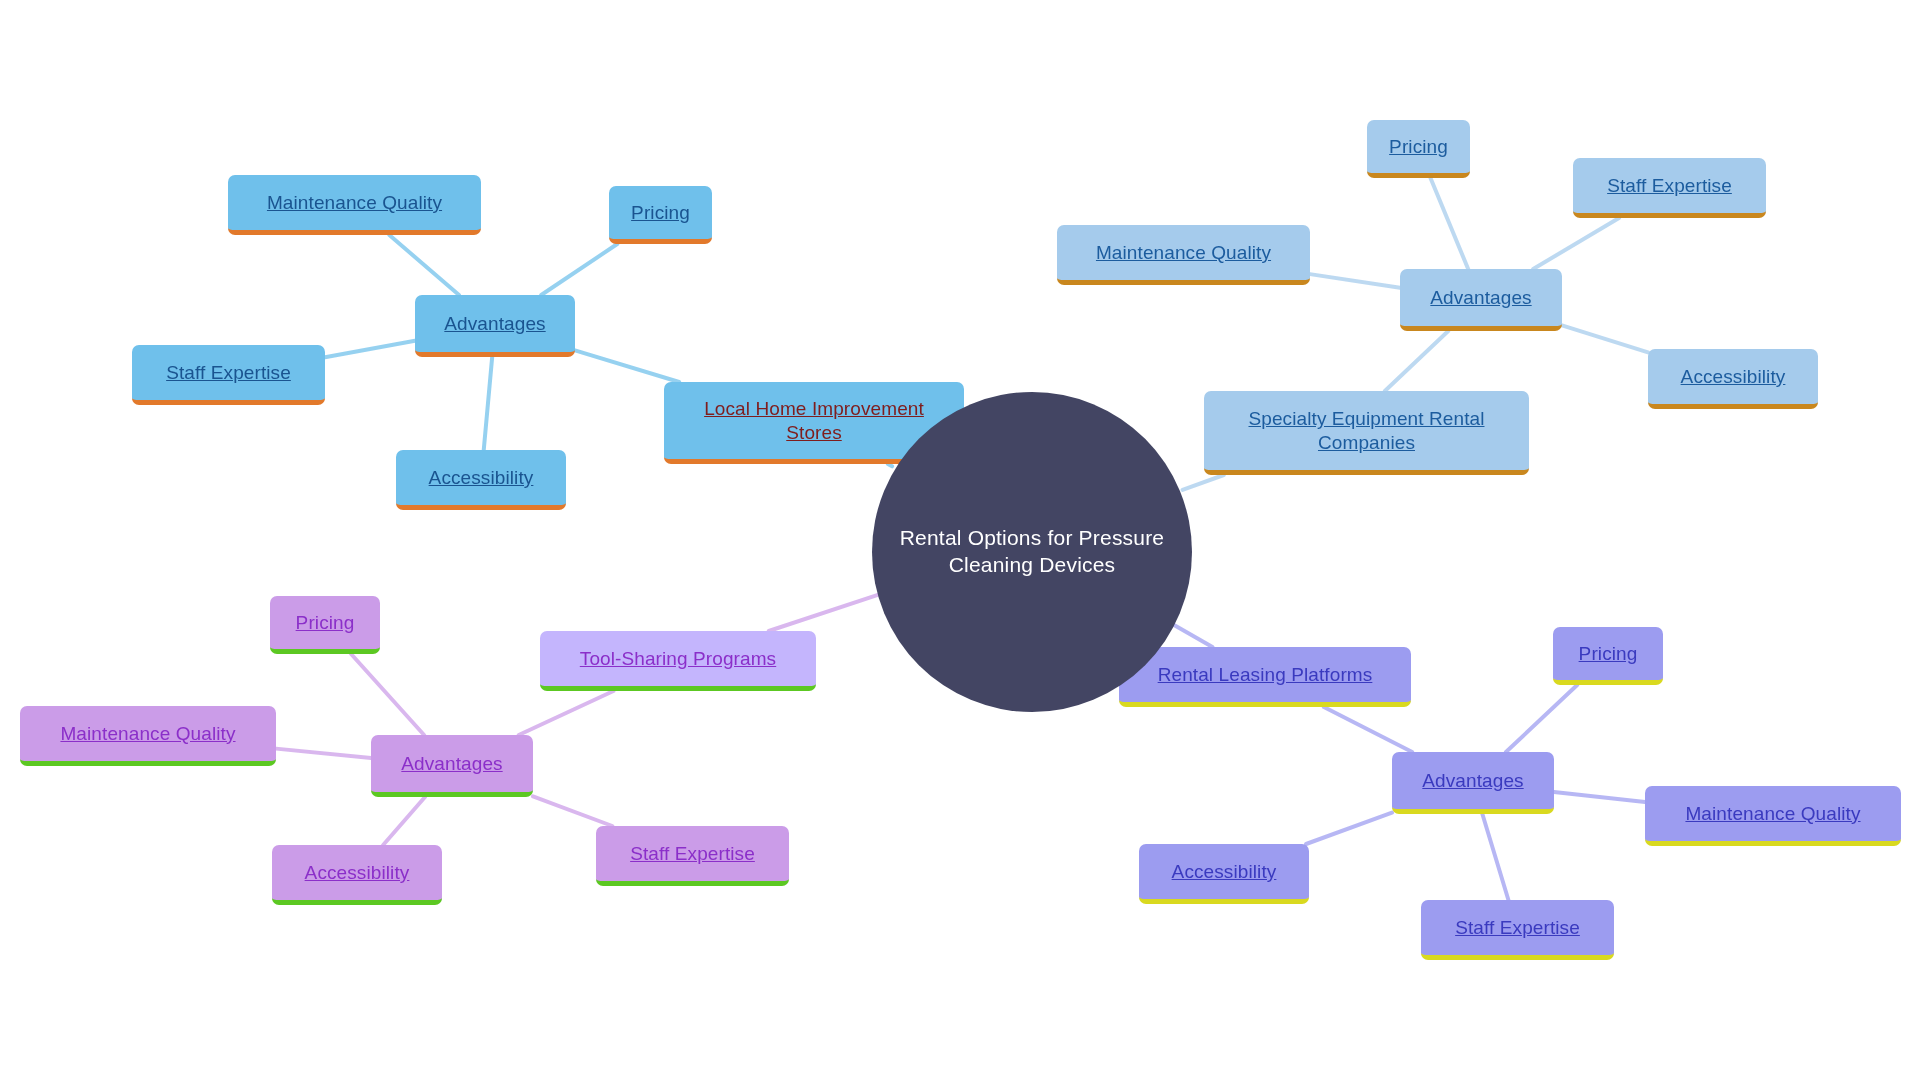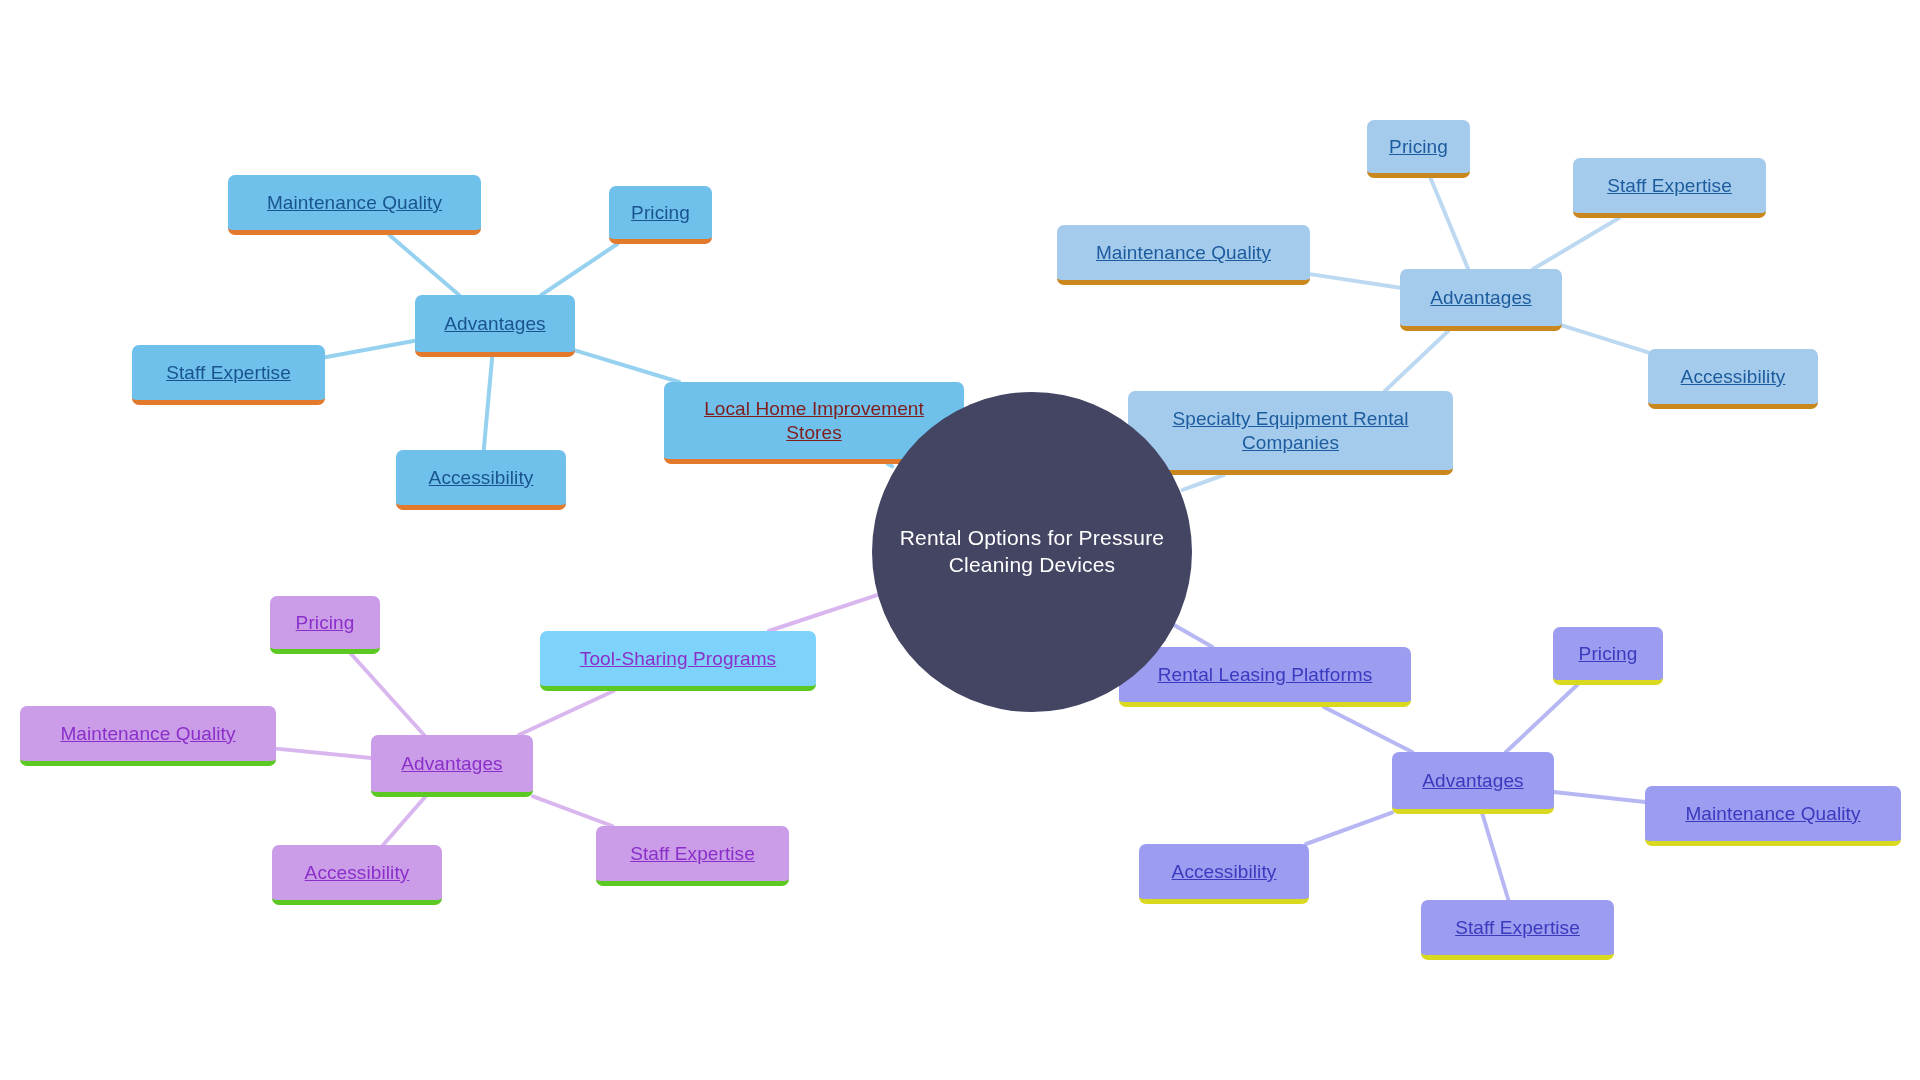--- a/index.html
+++ b/index.html
@@ -89,28 +89,28 @@
       <line x1="1212.4436090225563" y1="647" x2="1170.9555879498562" y2="623.3179965550681" stroke="#9C9CF0" stroke-width="4" stroke-linecap="round" opacity="0.72"></line>
     </svg>
   <div id="nodes">
       <div class="node topic" style="left: 664px; top: 382px; width: 300px; height: 82px; background: rgb(111, 192, 235); color: #7f1d1d; border-bottom: 5px solid rgb(226, 121, 43); font-size: 19px;">Local Home Improvement
 Stores</div>
       <div class="node branch" style="left: 415px; top: 295px; width: 160px; height: 62px; background: rgb(111, 192, 235); color: rgb(26, 84, 144); border-bottom: 5px solid rgb(226, 121, 43); font-size: 19px;">Advantages</div>
       <div class="node leaf" style="left: 228px; top: 175px; width: 253px; height: 60px; background: rgb(111, 192, 235); color: rgb(26, 84, 144); border-bottom: 5px solid rgb(226, 121, 43); font-size: 19px;">Maintenance Quality</div>
       <div class="node leaf" style="left: 609px; top: 186px; width: 103px; height: 58px; background: rgb(111, 192, 235); color: rgb(26, 84, 144); border-bottom: 5px solid rgb(226, 121, 43); font-size: 19px;">Pricing</div>
       <div class="node leaf" style="left: 132px; top: 345px; width: 193px; height: 60px; background: rgb(111, 192, 235); color: rgb(26, 84, 144); border-bottom: 5px solid rgb(226, 121, 43); font-size: 19px;">Staff Expertise</div>
       <div class="node leaf" style="left: 396px; top: 450px; width: 170px; height: 60px; background: rgb(111, 192, 235); color: rgb(26, 84, 144); border-bottom: 5px solid rgb(226, 121, 43); font-size: 19px;">Accessibility</div>
-      <div class="node topic" style="left: 1128px; top: 391px; width: 325px; height: 84px; background: rgb(165, 203, 236); color: rgb(28, 92, 158); border-bottom: 5px solid rgb(201, 135, 30); font-size: 19px;">Specialty Equipment Rental
+      <div class="node topic" style="left: 1204px; top: 391px; width: 325px; height: 84px; background: rgb(165, 203, 236); color: rgb(28, 92, 158); border-bottom: 5px solid rgb(201, 135, 30); font-size: 19px;">Specialty Equipment Rental
 Companies</div>
       <div class="node branch" style="left: 1400px; top: 269px; width: 162px; height: 62px; background: rgb(165, 203, 236); color: rgb(28, 92, 158); border-bottom: 5px solid rgb(201, 135, 30); font-size: 19px;">Advantages</div>
       <div class="node leaf" style="left: 1367px; top: 120px; width: 103px; height: 58px; background: rgb(165, 203, 236); color: rgb(28, 92, 158); border-bottom: 5px solid rgb(201, 135, 30); font-size: 19px;">Pricing</div>
       <div class="node leaf" style="left: 1057px; top: 225px; width: 253px; height: 60px; background: rgb(165, 203, 236); color: rgb(28, 92, 158); border-bottom: 5px solid rgb(201, 135, 30); font-size: 19px;">Maintenance Quality</div>
       <div class="node leaf" style="left: 1573px; top: 158px; width: 193px; height: 60px; background: rgb(165, 203, 236); color: rgb(28, 92, 158); border-bottom: 5px solid rgb(201, 135, 30); font-size: 19px;">Staff Expertise</div>
       <div class="node leaf" style="left: 1648px; top: 349px; width: 170px; height: 60px; background: rgb(165, 203, 236); color: rgb(28, 92, 158); border-bottom: 5px solid rgb(201, 135, 30); font-size: 19px;">Accessibility</div>
-      <div class="node topic" style="left: 540px; top: 631px; width: 276px; height: 60px; background: #7dd3fc; color: rgb(139, 47, 201); border-bottom: 5px solid rgb(92, 200, 34); font-size: 19px;">Tool-Sharing Programs</div>
+      <div class="node topic" style="left: 540px; top: 631px; width: 276px; height: 60px; background: #c4b5fd; color: rgb(139, 47, 201); border-bottom: 5px solid rgb(92, 200, 34); font-size: 19px;">Tool-Sharing Programs</div>
       <div class="node branch" style="left: 371px; top: 735px; width: 162px; height: 62px; background: rgb(203, 156, 232); color: rgb(139, 47, 201); border-bottom: 5px solid rgb(92, 200, 34); font-size: 19px;">Advantages</div>
       <div class="node leaf" style="left: 270px; top: 596px; width: 110px; height: 58px; background: rgb(203, 156, 232); color: rgb(139, 47, 201); border-bottom: 5px solid rgb(92, 200, 34); font-size: 19px;">Pricing</div>
       <div class="node leaf" style="left: 20px; top: 706px; width: 256px; height: 60px; background: rgb(203, 156, 232); color: rgb(139, 47, 201); border-bottom: 5px solid rgb(92, 200, 34); font-size: 19px;">Maintenance Quality</div>
       <div class="node leaf" style="left: 272px; top: 845px; width: 170px; height: 60px; background: rgb(203, 156, 232); color: rgb(139, 47, 201); border-bottom: 5px solid rgb(92, 200, 34); font-size: 19px;">Accessibility</div>
       <div class="node leaf" style="left: 596px; top: 826px; width: 193px; height: 60px; background: rgb(203, 156, 232); color: rgb(139, 47, 201); border-bottom: 5px solid rgb(92, 200, 34); font-size: 19px;">Staff Expertise</div>
       <div class="node topic" style="left: 1119px; top: 647px; width: 292px; height: 60px; background: rgb(156, 156, 240); color: rgb(58, 58, 191); border-bottom: 5px solid rgb(217, 217, 31); font-size: 19px;">Rental Leasing Platforms</div>
       <div class="node branch" style="left: 1392px; top: 752px; width: 162px; height: 62px; background: rgb(156, 156, 240); color: rgb(58, 58, 191); border-bottom: 5px solid rgb(217, 217, 31); font-size: 19px;">Advantages</div>
       <div class="node leaf" style="left: 1553px; top: 627px; width: 110px; height: 58px; background: rgb(156, 156, 240); color: rgb(58, 58, 191); border-bottom: 5px solid rgb(217, 217, 31); font-size: 19px;">Pricing</div>
       <div class="node leaf" style="left: 1645px; top: 786px; width: 256px; height: 60px; background: rgb(156, 156, 240); color: rgb(58, 58, 191); border-bottom: 5px solid rgb(217, 217, 31); font-size: 19px;">Maintenance Quality</div>
       <div class="node leaf" style="left: 1139px; top: 844px; width: 170px; height: 60px; background: rgb(156, 156, 240); color: rgb(58, 58, 191); border-bottom: 5px solid rgb(217, 217, 31); font-size: 19px;">Accessibility</div>

